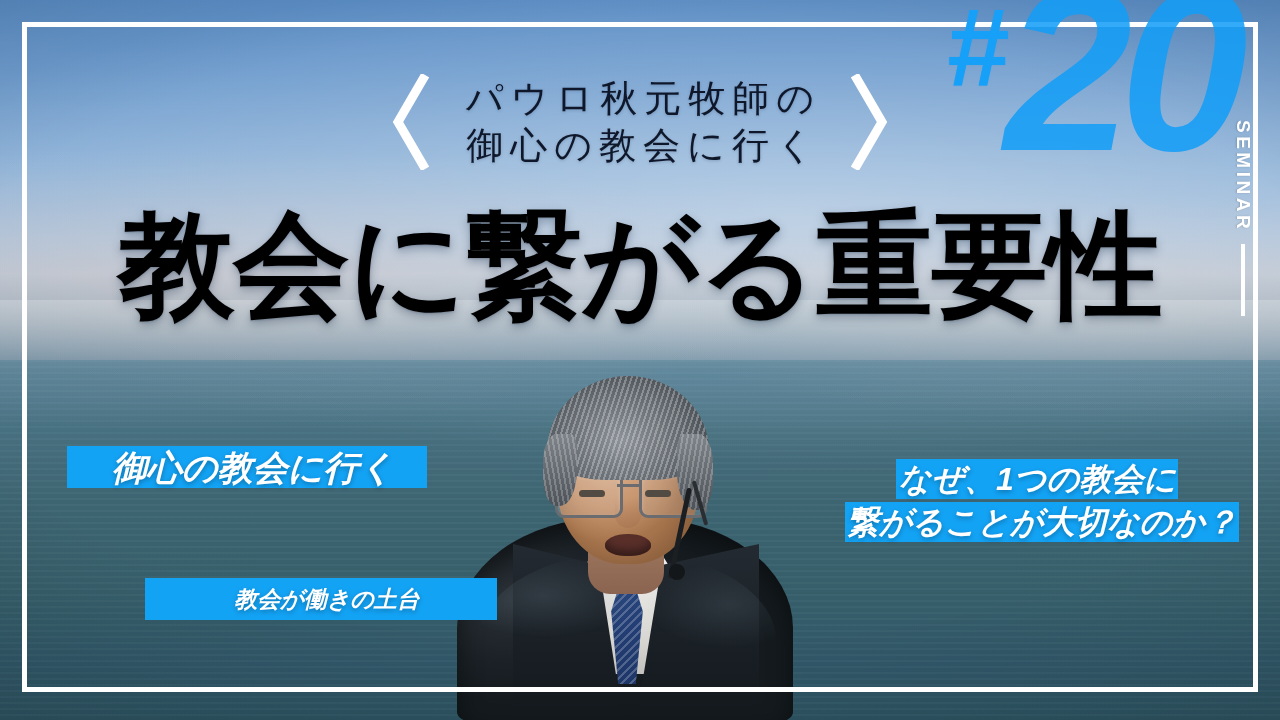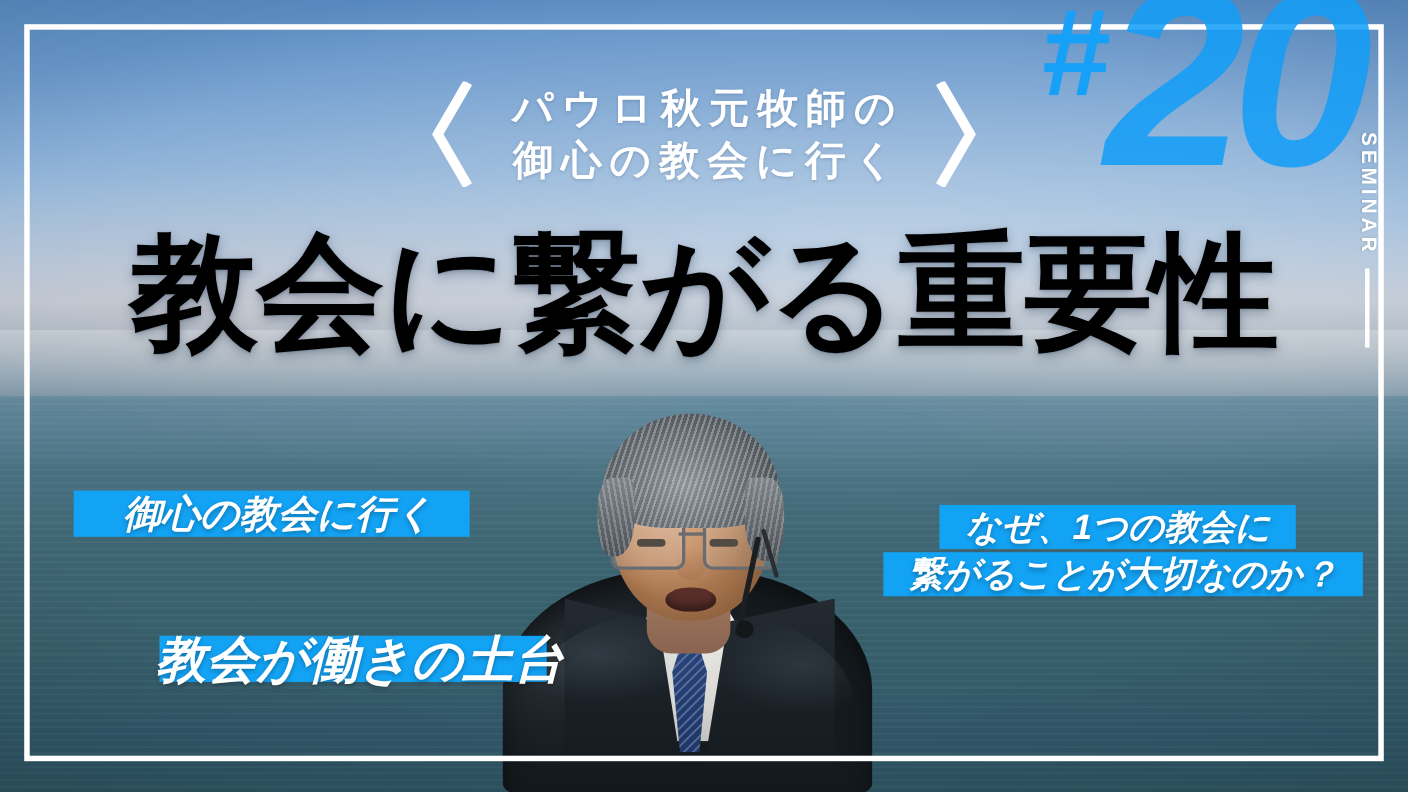--- a/index.html
+++ b/index.html
@@ -153,23 +153,23 @@
     stroke-linecap: square;
     stroke-linejoin: miter;
   }
   .series-lines {
     display: flex;
     flex-direction: column;
     gap: 6px;
     text-align: center;
   }
   .series-lines div {
-    color: #ffffff;
+    color: #0f172a;
     font-size: 37px;
-    font-weight: bold;
+    font-weight: normal;
     letter-spacing: 7px;
     text-indent: 7px;
     line-height: 1.12;
     text-shadow: 0 1px 3px rgba(40,60,90,.25);
   }
 
   
   .main-title {
     position: absolute;
     left: 0; right: 0;
@@ -402,21 +402,21 @@
     padding: 0 10px;
     box-sizing: border-box;
     font-size: 35px;
     justify-content: center;
   }
   #badge-left-2 {
     left: 145px; top: 578px;
     width: 352px; height: 42px;
     padding: 0 22px;
     box-sizing: border-box;
-    font-size: 46px;
+    font-size: 23px;
     justify-content: center;
   }
   .badge-right {
     position: absolute;
     z-index: 7;
     right: 41px;
     display: flex;
     flex-direction: column;
     align-items: flex-end;
     gap: 3px;
@@ -425,21 +425,21 @@
     background: #13a3f5;
     color: #ffffff;
     font-weight: bold;
     font-style: italic;
     white-space: nowrap;
     line-height: 1;
     display: flex;
     align-items: center;
     justify-content: center;
     height: 40px;
-    padding: 0 23px;
+    padding: 0 2px;
     box-sizing: border-box;
   }
   .badge-right .line span {
     text-shadow: 0 2px 5px rgba(0,0,0,.30);
   }
   .badge-right .l1 { font-size: 32px; margin-right: 61px; }
   .badge-right .l2 { font-size: 32px; }
 </style>
 </head>
 <body>

